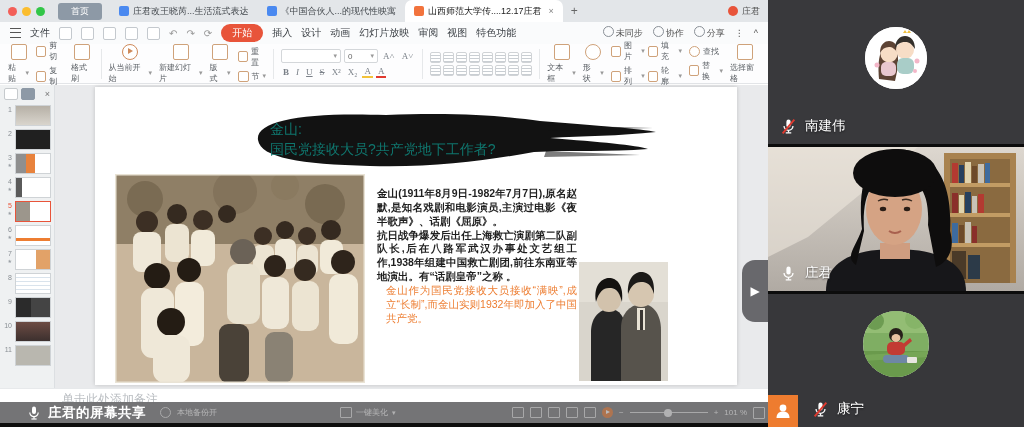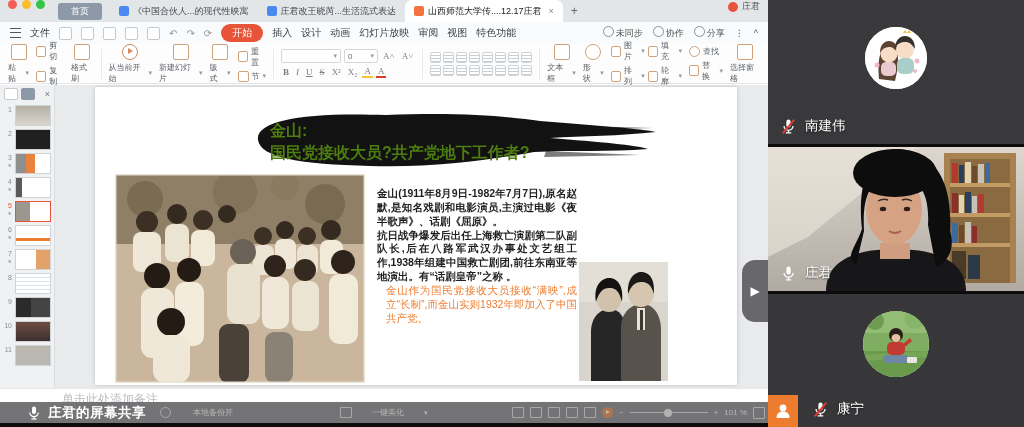--- a/index.html
+++ b/index.html
@@ -2,21 +2,21 @@
 <html><head>
 <meta charset="utf-8">
 <style>
   html,body{margin:0;padding:0;background:#000;}
   #app{position:relative;width:1024px;height:427px;overflow:hidden;
        font-family:"Liberation Sans","DejaVu Sans",sans-serif;
        -webkit-font-smoothing:antialiased;cursor:default;}
   
   .wps{position:absolute;left:0;top:0;width:768px;height:427px;background:#fff;}
   .titlebar{position:absolute;left:0;top:0;width:768px;height:22px;background:#e3e6e9;
-            display:flex;align-items:flex-start;padding:0 8px;box-sizing:border-box;gap:5px;}
+            display:flex;align-items:center;padding:0 8px;box-sizing:border-box;gap:5px;}
   .dot{width:9px;height:9px;border-radius:50%;flex:0 0 auto;}
   .tabs{display:flex;align-items:center;height:100%;margin-left:8px;flex:1;min-width:0;}
   .tab-home{background:#8d99a6;color:#fff;border-radius:3px;padding:2px 13px;font-size:9px;margin-right:8px;}
   .tab{display:flex;align-items:center;gap:4px;height:100%;padding:0 9px;font-size:9px;color:#454a4f;
        white-space:nowrap;overflow:hidden;max-width:176px;}
   .tab.active{background:#fff;border-radius:7px 7px 0 0;color:#222;}
   .doc-ico{width:10px;height:10px;border-radius:2px;flex:0 0 auto;
            background-image:linear-gradient(#ffffff88 1px,transparent 1px);background-size:3px 3px;background-position:2px 3px;}
   .tab .x{color:#888;font-size:9px;margin-left:3px;}
   .tab-plus{color:#666;font-size:12px;padding:0 8px;}
@@ -73,36 +73,36 @@
   .t7{background:linear-gradient(90deg,#fff 0 58%,#e2a268 58%);}
   .t8{background:repeating-linear-gradient(#fff 0 3px,#d9e3ec 3px 4px);}
   .t9{background:linear-gradient(90deg,#2b2b2b 0 45%,#444 45%);}
   .t10{background:linear-gradient(#6d4c44,#3c302e);}
   .t11{background:#b9b7af;}
   .canvas{position:absolute;left:55px;top:85px;width:713px;height:303px;background:#e9eaec;}
   .slide{position:absolute;left:40px;top:2px;width:642px;height:298px;background:#fff;
          box-shadow:0 0 4px rgba(0,0,0,.18);}
   .brush{position:absolute;left:153px;top:24px;width:412px;height:58px;}
   .brush svg{position:absolute;left:0;top:0;}
-  .btitle{position:absolute;left:22px;top:9px;color:#4d7c0f;font-weight:700;font-size:16px;line-height:1.4;white-space:nowrap;}
+  .btitle{position:absolute;left:22px;top:9px;color:#0f766e;font-weight:400;font-size:14px;line-height:1.4;white-space:nowrap;}
   .gphoto{position:absolute;left:20px;top:87px;width:250px;height:209px;}
   .stext{position:absolute;left:282px;top:100px;width:200px;font-size:10.5px;line-height:1.32;
          font-weight:700;color:#1f1f1f;text-align:justify;}
   .stext .orange{font-weight:400;margin-left:9px;}
   .cphoto{position:absolute;left:484px;top:175px;width:89px;height:119px;}
   .handle{position:absolute;right:0;top:175px;width:26px;height:62px;background:#68686c;
           border-radius:13px 0 0 13px;display:flex;align-items:center;justify-content:center;
           color:#fff;font-size:12px;}
   .notes{position:absolute;left:0;top:388px;width:768px;height:14px;background:#fff;border-top:1px solid #e7e9eb;
          font-size:12px;color:#b8bcc0;padding:2px 0 0 62px;box-sizing:border-box;}
   
   .sharebar{position:absolute;left:0;top:402px;width:768px;height:21px;background:rgba(112,112,114,.97);
             display:flex;align-items:center;color:#fff;}
   .sb-label{font-size:13.5px;font-weight:600;margin-left:6px;letter-spacing:.5px;}
-  .sb-faint{position:absolute;top:0;height:21px;display:flex;align-items:center;opacity:.5;color:#f0f0f0;font-size:8px;gap:20px;}
+  .sb-faint{position:absolute;top:0;height:21px;display:flex;align-items:center;opacity:.5;color:#f0f0f0;font-size:8px;gap:4px;}
   .vicon{width:10px;height:9px;border:1px solid #ddd;border-radius:1px;}
   .playdot{width:11px;height:11px;border-radius:50%;background:#e8742c;position:relative;}
   .playdot:before{content:"";position:absolute;left:4px;top:3px;border-left:4px solid #fff;
                   border-top:2.5px solid transparent;border-bottom:2.5px solid transparent;}
   .sl-line{width:78px;height:1px;background:#ddd;position:relative;}
   .sl-knob{position:absolute;left:34px;top:-3.5px;width:8px;height:8px;border-radius:50%;background:#eee;}
   .fsico{width:10px;height:10px;border:1px solid #ddd;border-radius:1px;}
   .bottomstrip{position:absolute;left:0;top:423px;width:768px;height:4px;background:#0d0d0d;}
   
   .panel{position:absolute;left:768px;top:0;width:296px;height:427px;background:#0c0c0c;}
@@ -128,25 +128,25 @@
   <div class="wps">
 
     <div class="titlebar">
       <span class="dot" style="background:#f35f58"></span>
       <span class="dot" style="background:#fbbd2e"></span>
       <span class="dot" style="background:#32c648"></span>
       <div class="tabs">
         <span class="tab-home">首页</span>
         <div class="tab">
           <span class="doc-ico" style="background:#4a89f0"></span>
-          <span>《中国合伙人...的现代性映寓</span>
+          <span>庄君改王晓芮...生活流式表达</span>
         </div>
         <div class="tab">
           <span class="doc-ico" style="background:#4a89f0"></span>
-          <span>庄君改王晓芮...生活流式表达</span>
+          <span>《中国合伙人...的现代性映寓</span>
         </div>
         <div class="tab active">
           <span class="doc-ico" style="background:#f2733d"></span>
           <span>山西师范大学传....12.17庄君</span>
           <span class="x">×</span>
         </div>
         <span class="tab-plus">+</span>
       </div>
       <div class="account">
         <span class="acct-ico"></span>

